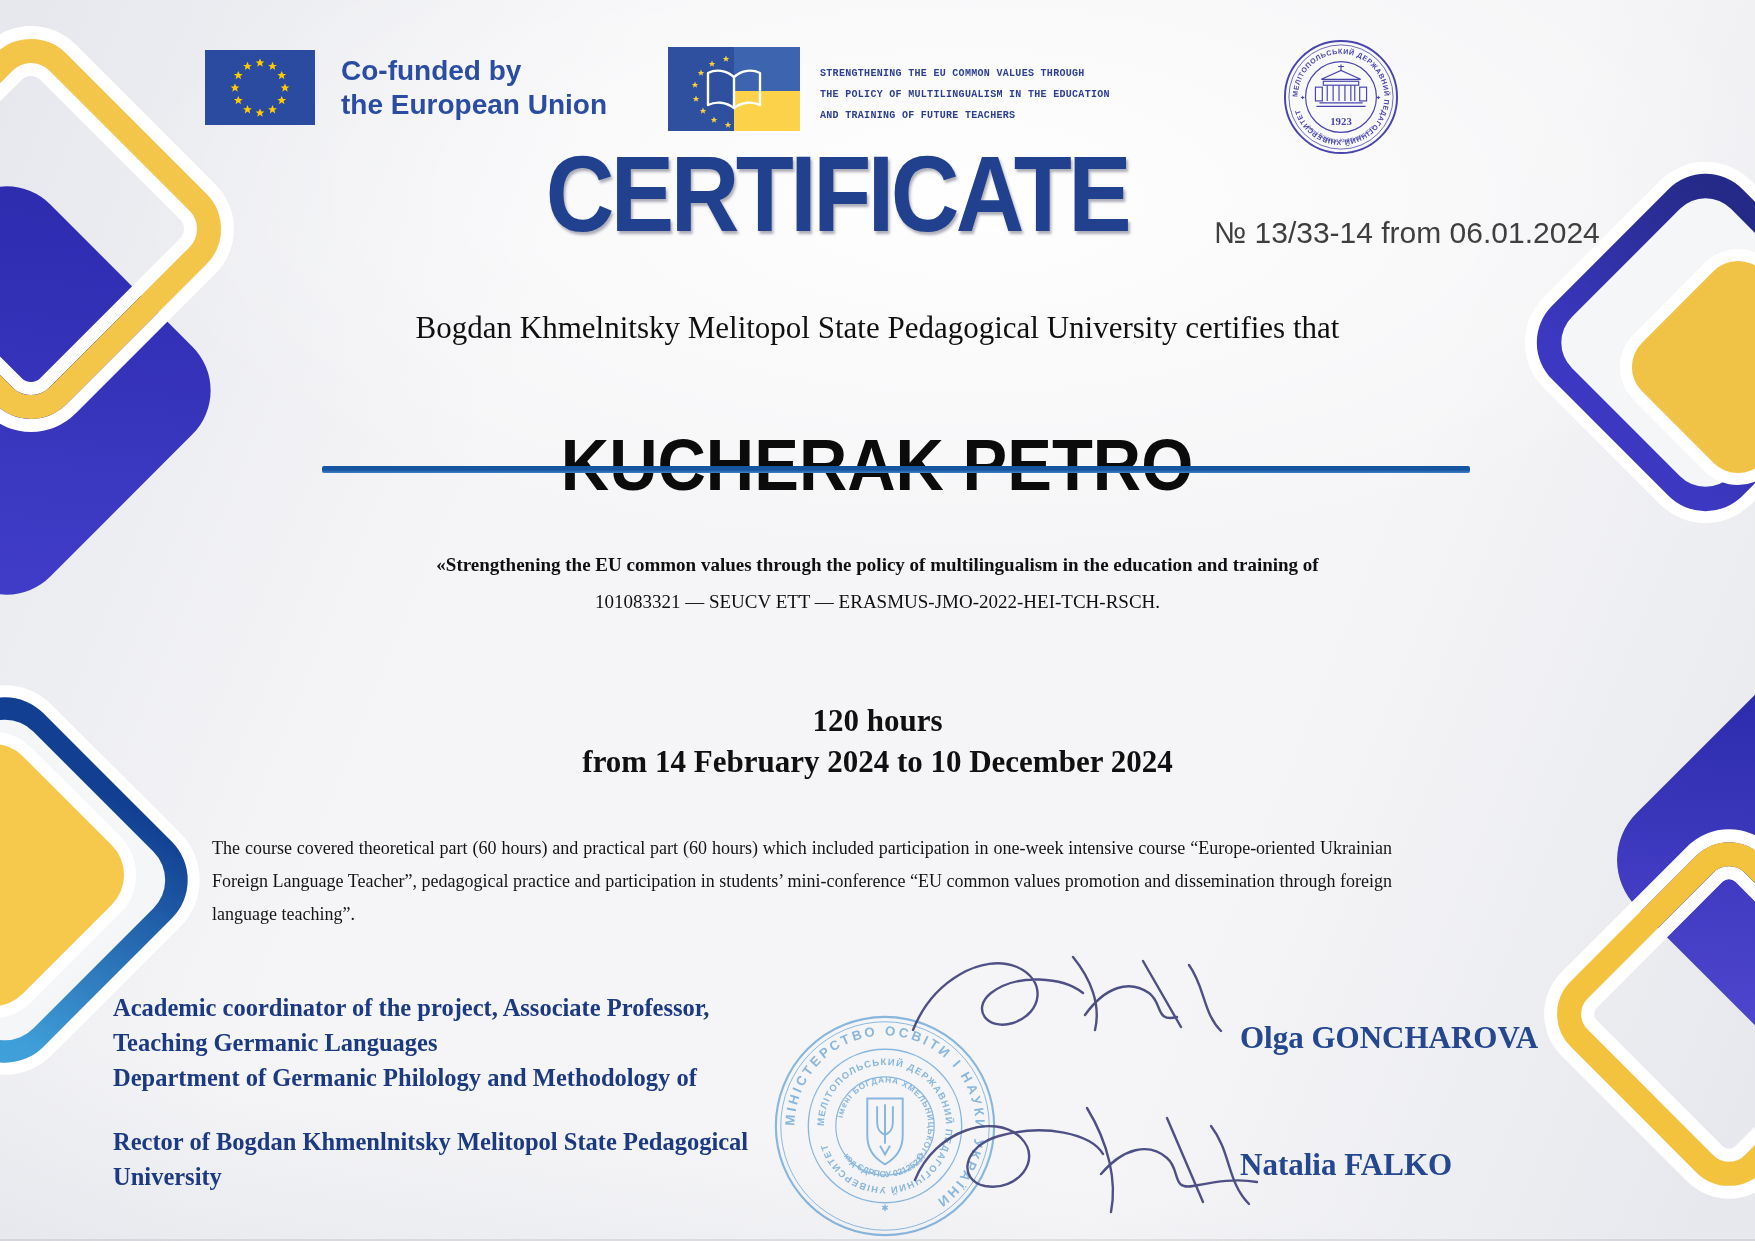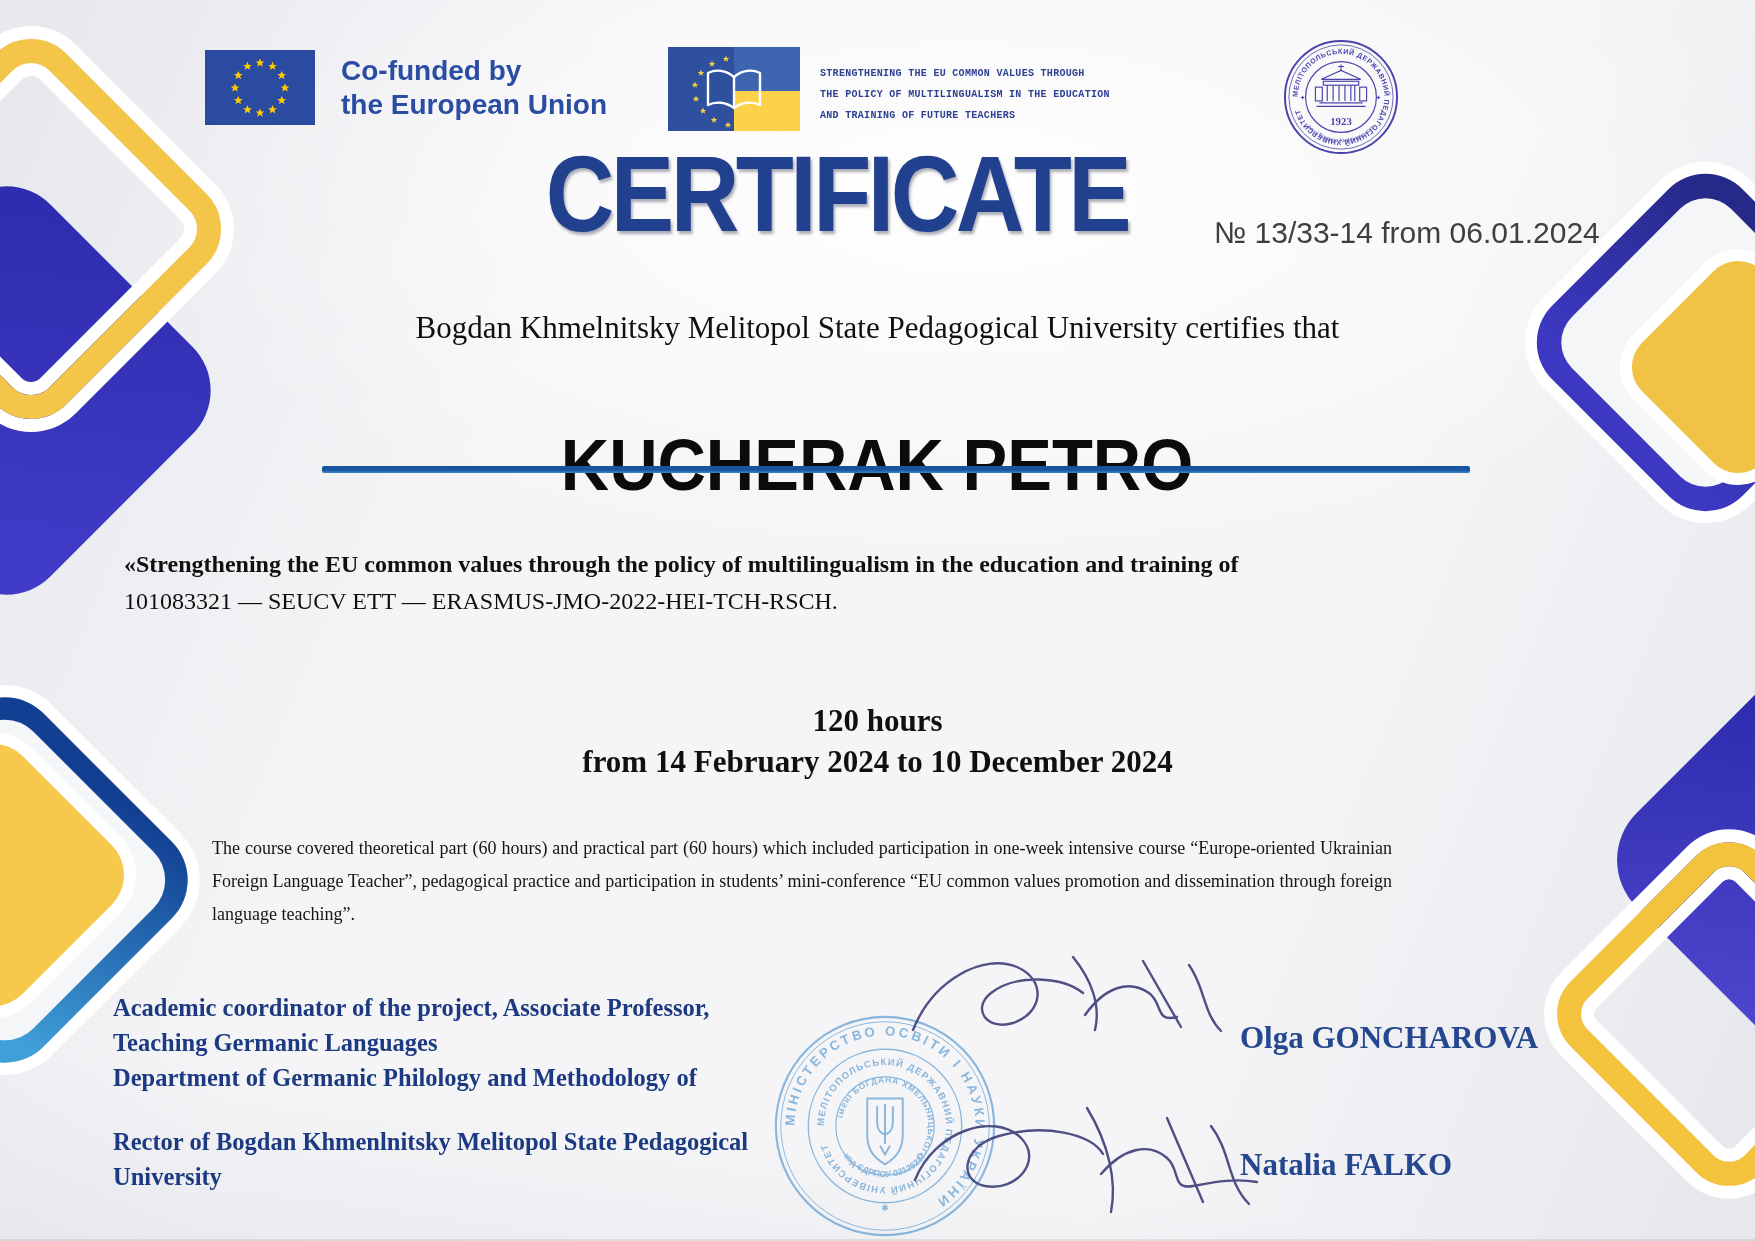--- a/index.html
+++ b/index.html
@@ -53,22 +53,22 @@
            font-family:"Liberation Sans",sans-serif;font-size:30px;color:#3f3f3f;margin-top:8px;}
   
   .center-line{position:absolute;left:0;width:1755px;text-align:center;z-index:5;color:#101010;}
   .issuer{top:310px;font-size:31px;}
   .name{top:392px;font-family:"Liberation Sans",sans-serif;font-weight:800;font-size:72px;
         letter-spacing:0;color:#0b0b0b;margin-top:32px;}
   .name .stretch{display:inline-block;transform:scaleX(.93);}
   .rule{position:absolute;left:322px;top:466px;width:1148px;height:7px;border-radius:2px;z-index:5;
         background:linear-gradient(180deg,#15549f 0 55%,#3e82c8);}
   .completed{top:509px;font-size:29px;}
-  .course{position:absolute;left:124px;top:546px;width:1475px;z-index:5;
-          font-size:24px;line-height:37px;color:#101010;}
+  .course{position:absolute;left:140px;top:546px;width:1475px;text-align:center;z-index:5;
+          font-size:19px;line-height:37px;color:#101010;}
   .course b{font-weight:bold;}
   .hours{top:703px;font-weight:bold;font-size:31px;}
   .dates{top:744px;font-weight:bold;font-size:31px;}
   .desc{position:absolute;left:212px;top:832px;width:1180px;text-align:justify;z-index:5;
         font-size:18px;line-height:33px;color:#141414;}
   
   .sig-title{position:absolute;left:113px;width:705px;z-index:5;font-weight:bold;font-size:24.5px;
              line-height:35px;color:#1c3a82;}
   .coord{top:990px;}
   .rector{top:1124px;}

